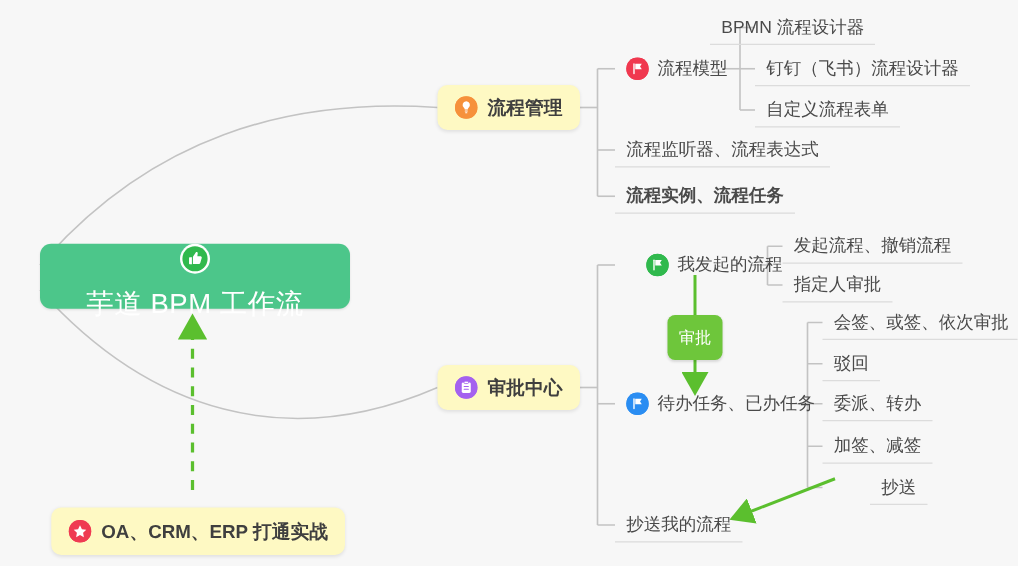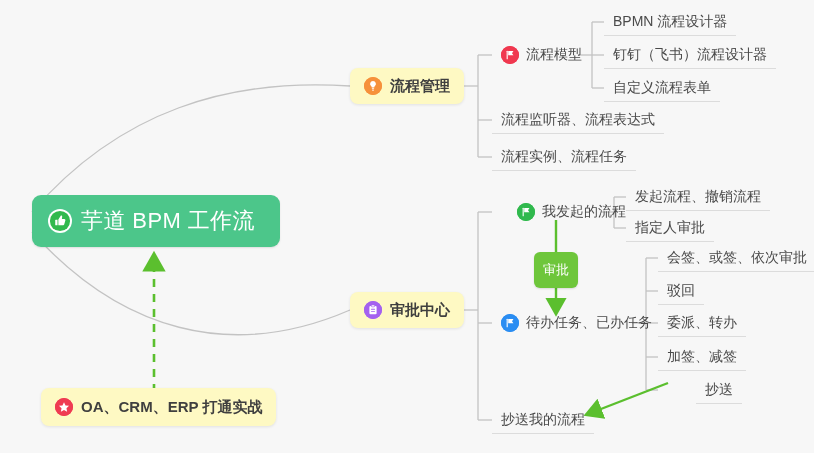--- a/index.html
+++ b/index.html
@@ -18,20 +18,21 @@
   
   .node{position:absolute;z-index:3;box-sizing:border-box;}
 
   
   .root{
     left:32px;top:195px;width:248px;height:52px;
     background:#4cc68a;border-radius:9px;
     display:flex;align-items:center;gap:9px;
     padding:0 16px;
     box-shadow:0 1px 2px rgba(0,0,0,.10);
+    flex-direction:column;
   }
   .root .label{
     color:#ffffff;font-size:22px;letter-spacing:.4px;white-space:nowrap;
   }
 
   
   .pill{
     background:#fef9c3;border-radius:8px;
     display:flex;align-items:center;gap:8px;
     padding:0 14px;height:36px;
@@ -163,34 +164,34 @@
     <span class="ic ic-red">
       <svg width="18" height="18" viewBox="0 0 24 24">
         <circle cx="12" cy="12" r="12" fill="#f0384f"></circle>
         <rect x="7.5" y="6.2" width="1.5" height="11.6" rx=".7" fill="#fff"></rect>
         <path d="M9.6 6.6h7.0l-1.9 2.9 1.9 2.9h-7.0z" fill="#fff"></path>
       </svg>
     </span>
     <span class="label">流程模型</span>
   </div>
 
-  <div class="node leaf" style="left:604px;top:8px;text-align:center;">
+  <div class="node leaf" style="left:568px;top:8px;text-align:center;">
     <span class="label">BPMN 流程设计器</span>
   </div>
   <div class="node leaf" style="left:604px;top:41px;">
     <span class="label">钉钉（飞书）流程设计器</span>
   </div>
   <div class="node leaf" style="left:604px;top:74px;">
     <span class="label">自定义流程表单</span>
   </div>
 
   <div class="node leaf" style="left:492px;top:106px;">
     <span class="label">流程监听器、流程表达式</span>
   </div>
-  <div class="node leaf" style="left:492px;top:143px;">
+  <div class="node leaf" style="left:492px;top:143px;font-weight:bold;">
     <span class="label">流程实例、流程任务</span>
   </div>
 
   <div class="node pill" style="left:350px;top:292px;text-align:right;">
     <span class="ic ic-purple">
       <svg width="18" height="18" viewBox="0 0 24 24">
         <circle cx="12" cy="12" r="12" fill="#a461ef"></circle>
         <rect x="7.2" y="6.6" width="9.6" height="11.2" rx="1.5" fill="#fff"></rect>
         <rect x="9.6" y="5.2" width="4.8" height="2.6" rx="1.2" fill="#fff" stroke="#a461ef" stroke-width=".9"></rect>
         <rect x="9.2" y="10.4" width="5.6" height="1.1" rx=".55" fill="#a461ef"></rect>
@@ -245,21 +246,21 @@
     <span class="label">加签、减签</span>
   </div>
   <div class="node leaf" style="left:696px;top:376px;">
     <span class="label">抄送</span>
   </div>
 
   <div class="node leaf" style="left:492px;top:406px;">
     <span class="label">抄送我的流程</span>
   </div>
 
-  <div class="node pill" style="left:41px;top:388px;height:38px;text-align:center;">
+  <div class="node pill" style="left:41px;top:406px;height:38px;text-align:center;">
     <span class="ic ic-star">
       <svg width="18" height="18" viewBox="0 0 24 24">
         <circle cx="12" cy="12" r="12" fill="#ef3b52"></circle>
         <path d="M12 5.6l2.05 4.25 4.65.62-3.4 3.25.85 4.6L12 16.1l-4.15 2.22.85-4.6-3.4-3.25 4.65-.62z" fill="#fff"></path>
       </svg>
     </span>
     <span class="label">OA、CRM、ERP 打通实战</span>
   </div>
 
 </div>

